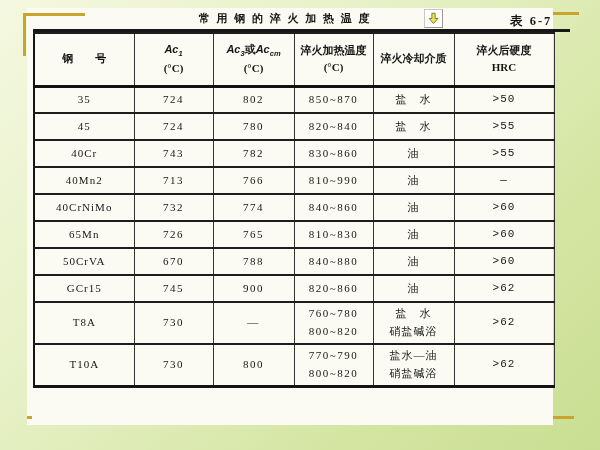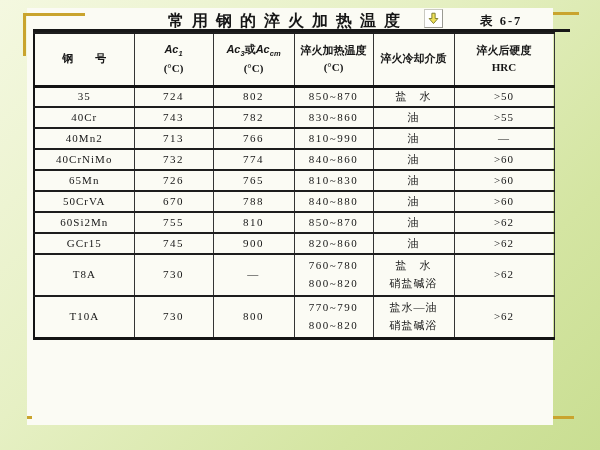--- a/index.html
+++ b/index.html
@@ -16,24 +16,24 @@
   
   .gf{position:absolute;background:var(--frame-gold,#c9a42e);}
   .gf-tl-v{left:23px;top:13px;width:3px;height:43px;}
   .gf-tl-h{left:23px;top:13px;width:62px;height:3px;}
   .gf-tr-h{left:553px;top:12px;width:26px;height:3px;}
   .gf-br-h{left:553px;top:416px;width:21px;height:3px;}
   .gf-bl-d{left:27px;top:416px;width:5px;height:3px;}
 
   .title{
     position:absolute;left:135px;top:11px;width:300px;text-align:center;
-    font-weight:bold;font-size:16px;letter-spacing:2px;white-space:nowrap;
+    font-weight:bold;font-size:11px;letter-spacing:2px;white-space:nowrap;
   }
   .table-label{
-    position:absolute;left:480px;top:13px;
+    position:absolute;left:510px;top:13px;
     font-weight:bold;font-size:12.5px;letter-spacing:2px;white-space:nowrap;
   }
   .arrow-btn{
     position:absolute;left:424px;top:9px;width:17px;height:17px;
     background:#ffffff;border:1px solid #c9c9c2;
     border-right-color:#9a9a92;border-bottom-color:#9a9a92;
     display:flex;align-items:center;justify-content:center;cursor:pointer;
   }
   .title-rule{position:absolute;left:33px;top:29px;width:537px;height:3px;background:#171717;}
 
@@ -45,29 +45,29 @@
     padding-left:25px;
   }
   .steel th,.steel td{
     border-left:1px solid #343434;border-right:1px solid #343434;
     border-top:2px solid #1d1d1d;border-bottom:2px solid #1d1d1d;
     padding:0;text-align:center;vertical-align:middle;
     font-size:11px;font-weight:normal;line-height:1.25;
   }
   .steel thead tr{height:53px;}
   .steel thead th{border-bottom:3px solid #121212;font-weight:bold;}
-  .steel tbody tr{height:21px;}
+  .steel tbody tr{height:27px;}
   .steel tbody tr.tall{height:42px;}
   .hline{margin:3px 0;}
   .hline i{font-style:italic;font-family:Liberation Sans, sans-serif;}
   .hline sub{font-size:7.5px;}
   .c-grade{letter-spacing:1px;}
   .c-ac1,.c-ac3,.c-temp{letter-spacing:1.5px;}
   .c-medium{font-weight:bold;letter-spacing:1px;margin-left:42px;}
-  .c-hrc{letter-spacing:1px;}
+  .c-hrc{letter-spacing:1px;font-family:Liberation Mono, monospace;}
   .twoline{display:flex;flex-direction:column;justify-content:space-evenly;height:40px;}
 </style>
 </head>
 <body>
 
 <div style="position:absolute;inset:0;">
   <div class="page"></div>
 
   <div class="gf gf-tl-v"></div>
   <div class="gf gf-tl-h"></div>
@@ -125,20 +125,28 @@
     <tbody>
         <tr>
           <td class="c-grade">35</td>
           <td class="c-ac1">724</td>
           <td class="c-ac3">802</td>
           <td class="c-temp">850~870</td>
           <td class="c-medium">盐　水</td>
           <td class="c-hrc">&gt;50</td>
         </tr>
         <tr>
+          <td class="c-grade">45</td>
+          <td class="c-ac1">724</td>
+          <td class="c-ac3">780</td>
+          <td class="c-temp">820~840</td>
+          <td class="c-medium">盐　水</td>
+          <td class="c-hrc">&gt;55</td>
+        </tr>
+        <tr>
           <td class="c-grade">40Cr</td>
           <td class="c-ac1">743</td>
           <td class="c-ac3">782</td>
           <td class="c-temp">830~860</td>
           <td class="c-medium">油</td>
           <td class="c-hrc">&gt;55</td>
         </tr>
         <tr>
           <td class="c-grade">40Mn2</td>
           <td class="c-ac1">713</td>
@@ -163,28 +171,20 @@
           <td class="c-medium">油</td>
           <td class="c-hrc">&gt;60</td>
         </tr>
         <tr>
           <td class="c-grade">50CrVA</td>
           <td class="c-ac1">670</td>
           <td class="c-ac3">788</td>
           <td class="c-temp">840~880</td>
           <td class="c-medium">油</td>
           <td class="c-hrc">&gt;60</td>
-        </tr>
-        <tr>
-          <td class="c-grade">60Si2Mn</td>
-          <td class="c-ac1">755</td>
-          <td class="c-ac3">810</td>
-          <td class="c-temp">850~870</td>
-          <td class="c-medium">油</td>
-          <td class="c-hrc">&gt;62</td>
         </tr>
         <tr>
           <td class="c-grade">GCr15</td>
           <td class="c-ac1">745</td>
           <td class="c-ac3">900</td>
           <td class="c-temp">820~860</td>
           <td class="c-medium">油</td>
           <td class="c-hrc">&gt;62</td>
         </tr>
         <tr class="tall">

